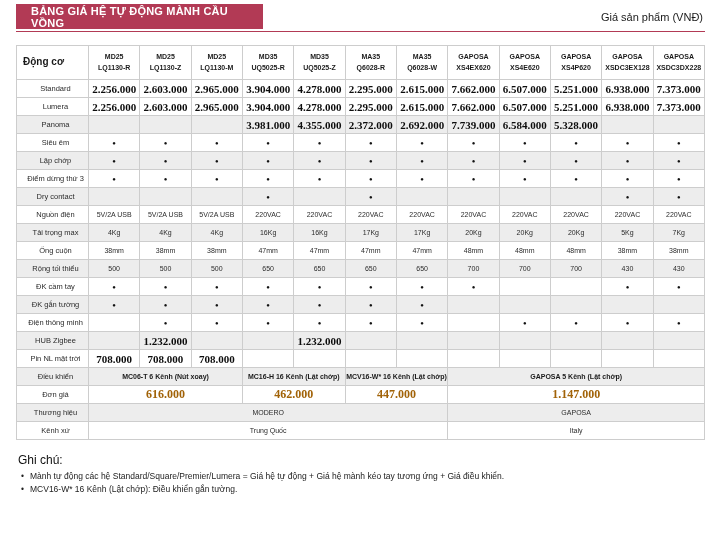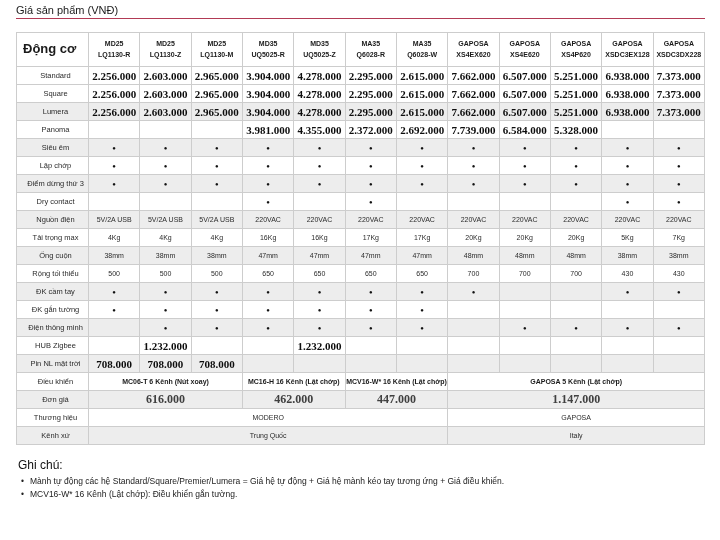--- a/index.html
+++ b/index.html
@@ -22,44 +22,47 @@
   .price-label { font-size:11px; color:#1a1a1a; padding-right:2px; }
   .rule { border-top:1px solid #b23a55; margin-top:2px; }
 
   
   table {
     width:689px; margin-top:13px; border-collapse:collapse; table-layout:fixed;
     border:1px solid #a9a9a9;
   }
   th, td { border:1px solid #cdcdcd; text-align:center; vertical-align:middle; padding:0; overflow:hidden; white-space:nowrap; }
   thead th { height:34px; font-size:7px; font-weight:bold; color:#1a1a1a; line-height:1.45; }
-  thead th.corner { text-align:left; padding-left:6px; font-size:13px; }
+  thead th.corner { text-align:left; padding-left:6px; font-size:10px; }
   tbody tr { height:18px; }
   tbody tr:nth-child(odd):not(:nth-child(1)) { background:#ededed; }
   td.rowlabel { text-align:center; padding-left:6px; font-size:7.5px; color:#2b2b2b; }
   td.cell-price { font-family:"Liberation Serif", serif; font-weight:bold; font-size:11px; color:#0d0d0d; }
   td.cell-dot { font-size:6px; color:#111; }
   td.cell-text { font-size:7px; color:#2b2b2b; }
   td.cell-control { font-size:7px; font-weight:bold; color:#1a1a1a; }
-  td.cell-pricebig { font-family:"Liberation Serif", serif; font-weight:bold; font-size:12px; color:#404040; }
+  td.cell-pricebig { font-family:"Liberation Serif", serif; font-weight:bold; font-size:12px; color:#a16207; }
   td.cell-brand { font-size:7px; color:#2b2b2b; }
 
   
   .notes { margin-top:13px; padding-left:2px; }
   .notes-title { font-size:12px; font-weight:normal; color:#111; }
   .notes ul { list-style:none; margin-top:3px; }
   .notes li { font-size:8.5px; color:#222; line-height:1.5; padding-left:12px; position:relative; }
   .notes li::before { content:"•"; position:absolute; left:3px; }
 </style>
 </head>
 <body>
 
 <div class="page">
 
   <div class="topbar">
+    <div class="banner">
+      <span>BẢNG GIÁ HỆ TỰ ĐỘNG MÀNH CẦU VỒNG</span>
+    </div>
     <div class="price-label">Giá sản phẩm (VNĐ)</div>
   </div>
   <div class="rule"></div>
 
   <table>
     <colgroup id="cols">
         <col style="width: 72px;">
         <col>
         <col>
         <col>
@@ -136,35 +139,20 @@
           <td class="cell-price">4.278.000</td>
           <td class="cell-price">2.295.000</td>
           <td class="cell-price">2.615.000</td>
           <td class="cell-price">7.662.000</td>
           <td class="cell-price">6.507.000</td>
           <td class="cell-price">5.251.000</td>
           <td class="cell-price">6.938.000</td>
           <td class="cell-price">7.373.000</td>
         </tr>
         <tr>
-          <td class="rowlabel">Square</td>
-          <td class="cell-price">2.256.000</td>
-          <td class="cell-price">2.603.000</td>
-          <td class="cell-price">2.965.000</td>
-          <td class="cell-price">3.904.000</td>
-          <td class="cell-price">4.278.000</td>
-          <td class="cell-price">2.295.000</td>
-          <td class="cell-price">2.615.000</td>
-          <td class="cell-price">7.662.000</td>
-          <td class="cell-price">6.507.000</td>
-          <td class="cell-price">5.251.000</td>
-          <td class="cell-price">6.938.000</td>
-          <td class="cell-price">7.373.000</td>
-        </tr>
-        <tr>
           <td class="rowlabel">Lumera</td>
           <td class="cell-price">2.256.000</td>
           <td class="cell-price">2.603.000</td>
           <td class="cell-price">2.965.000</td>
           <td class="cell-price">3.904.000</td>
           <td class="cell-price">4.278.000</td>
           <td class="cell-price">2.295.000</td>
           <td class="cell-price">2.615.000</td>
           <td class="cell-price">7.662.000</td>
           <td class="cell-price">6.507.000</td>

